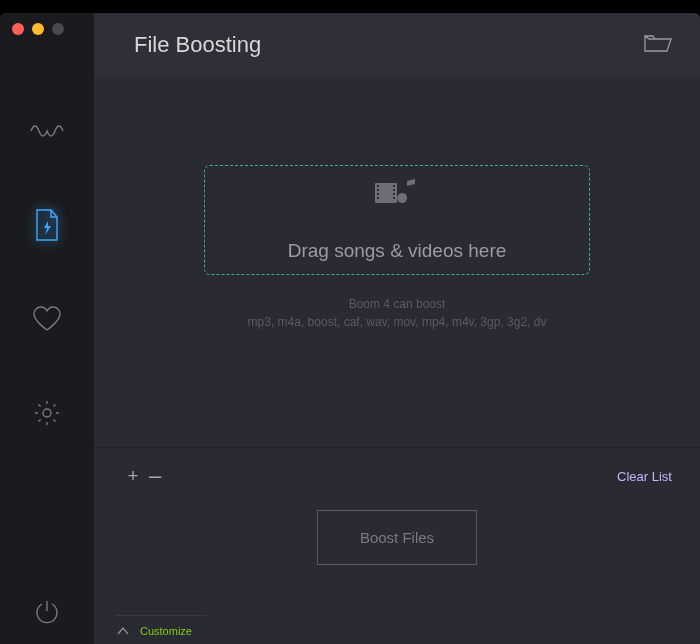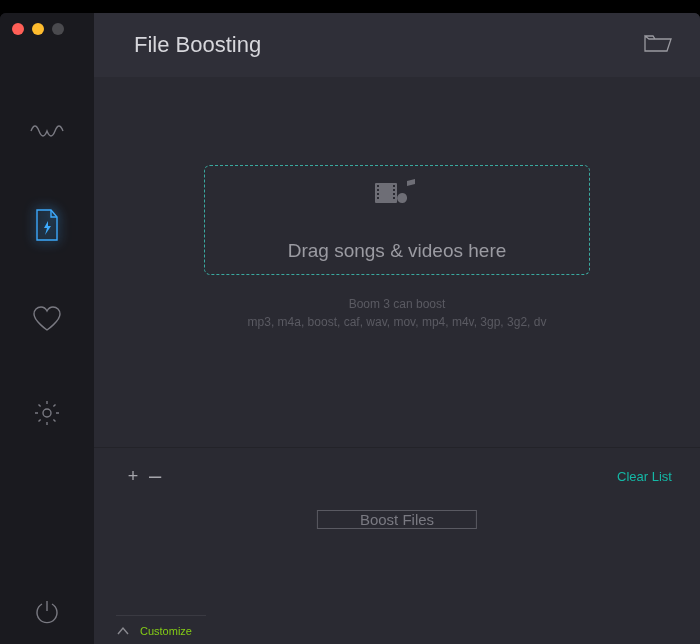--- a/index.html
+++ b/index.html
@@ -171,33 +171,33 @@
       color: #a6a6ac;
       font-size: 18px;
       font-weight: 300;
       width: 22px;
       cursor: pointer;
       text-align: center;
     }
     .minus { font-size: 22px; line-height: 18px; }
     .footer-row1-spacer { flex: 1; }
     .clear-list {
-      color: #14b8a6;
+      color: #c4b5fd;
       font-size: 13px;
       font-weight: 300;
       cursor: pointer;
     }
 
     .boost-button {
       position: absolute;
       top: 62px;
       left: 50%;
       transform: translateX(-50%);
       border: 1px solid #5a5a62;
-      padding: 0 42px;
+      padding: 18px 42px;
       color: #7a7a82;
       font-size: 15px;
       font-weight: 300;
       cursor: pointer;
       background: transparent;
     }
 
     .customize {
       position: absolute;
       bottom: 20px;
@@ -291,21 +291,21 @@
             <rect x="18" y="6" width="2" height="2" fill="#2a2a32"></rect>
             <rect x="18" y="10" width="2" height="2" fill="#2a2a32"></rect>
             <rect x="18" y="14" width="2" height="2" fill="#2a2a32"></rect>
             <rect x="18" y="18" width="2" height="2" fill="#2a2a32"></rect>
             <path d="M32 2 L32 18 A5 5 0 1 1 27 14 A5 5 0 0 1 32 18 M32 2 L40 0 L40 5 L32 7" fill="#6e6e76"></path>
           </svg>
         </div>
         <div class="dropzone-text">Drag songs &amp; videos here</div>
       </div>
       <div class="info">
-        <div class="info-line1">Boom 3 can boost</div>
+        <div class="info-line1">Boom 4 can boost</div>
         <div class="info-line2">mp3, m4a, boost, caf, wav, mov, mp4, m4v, 3gp, 3g2, dv</div>
       </div>
     </div>
 
     <div class="footer">
       <div class="footer-row1">
         <div class="plus">+</div>
         <div class="minus">–</div>
         <div class="footer-row1-spacer"></div>
         <div class="clear-list">Clear List</div>

